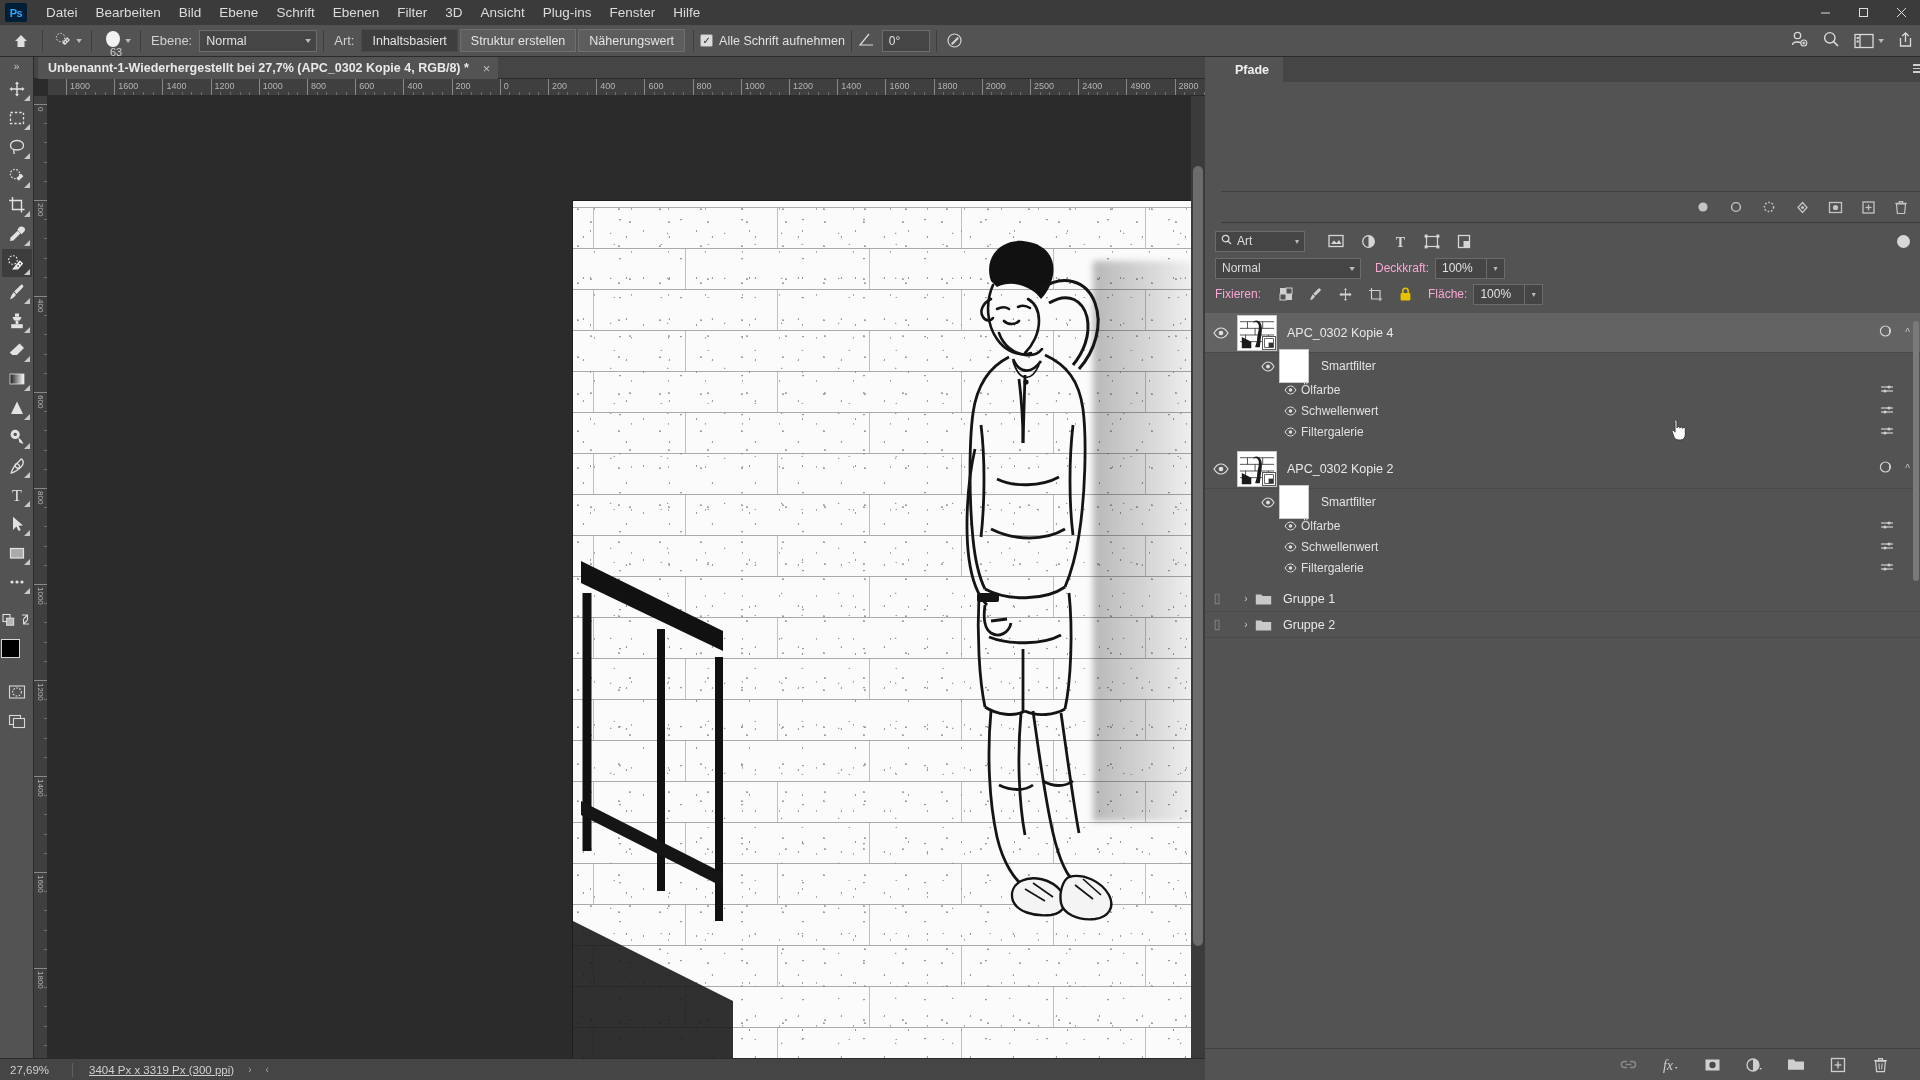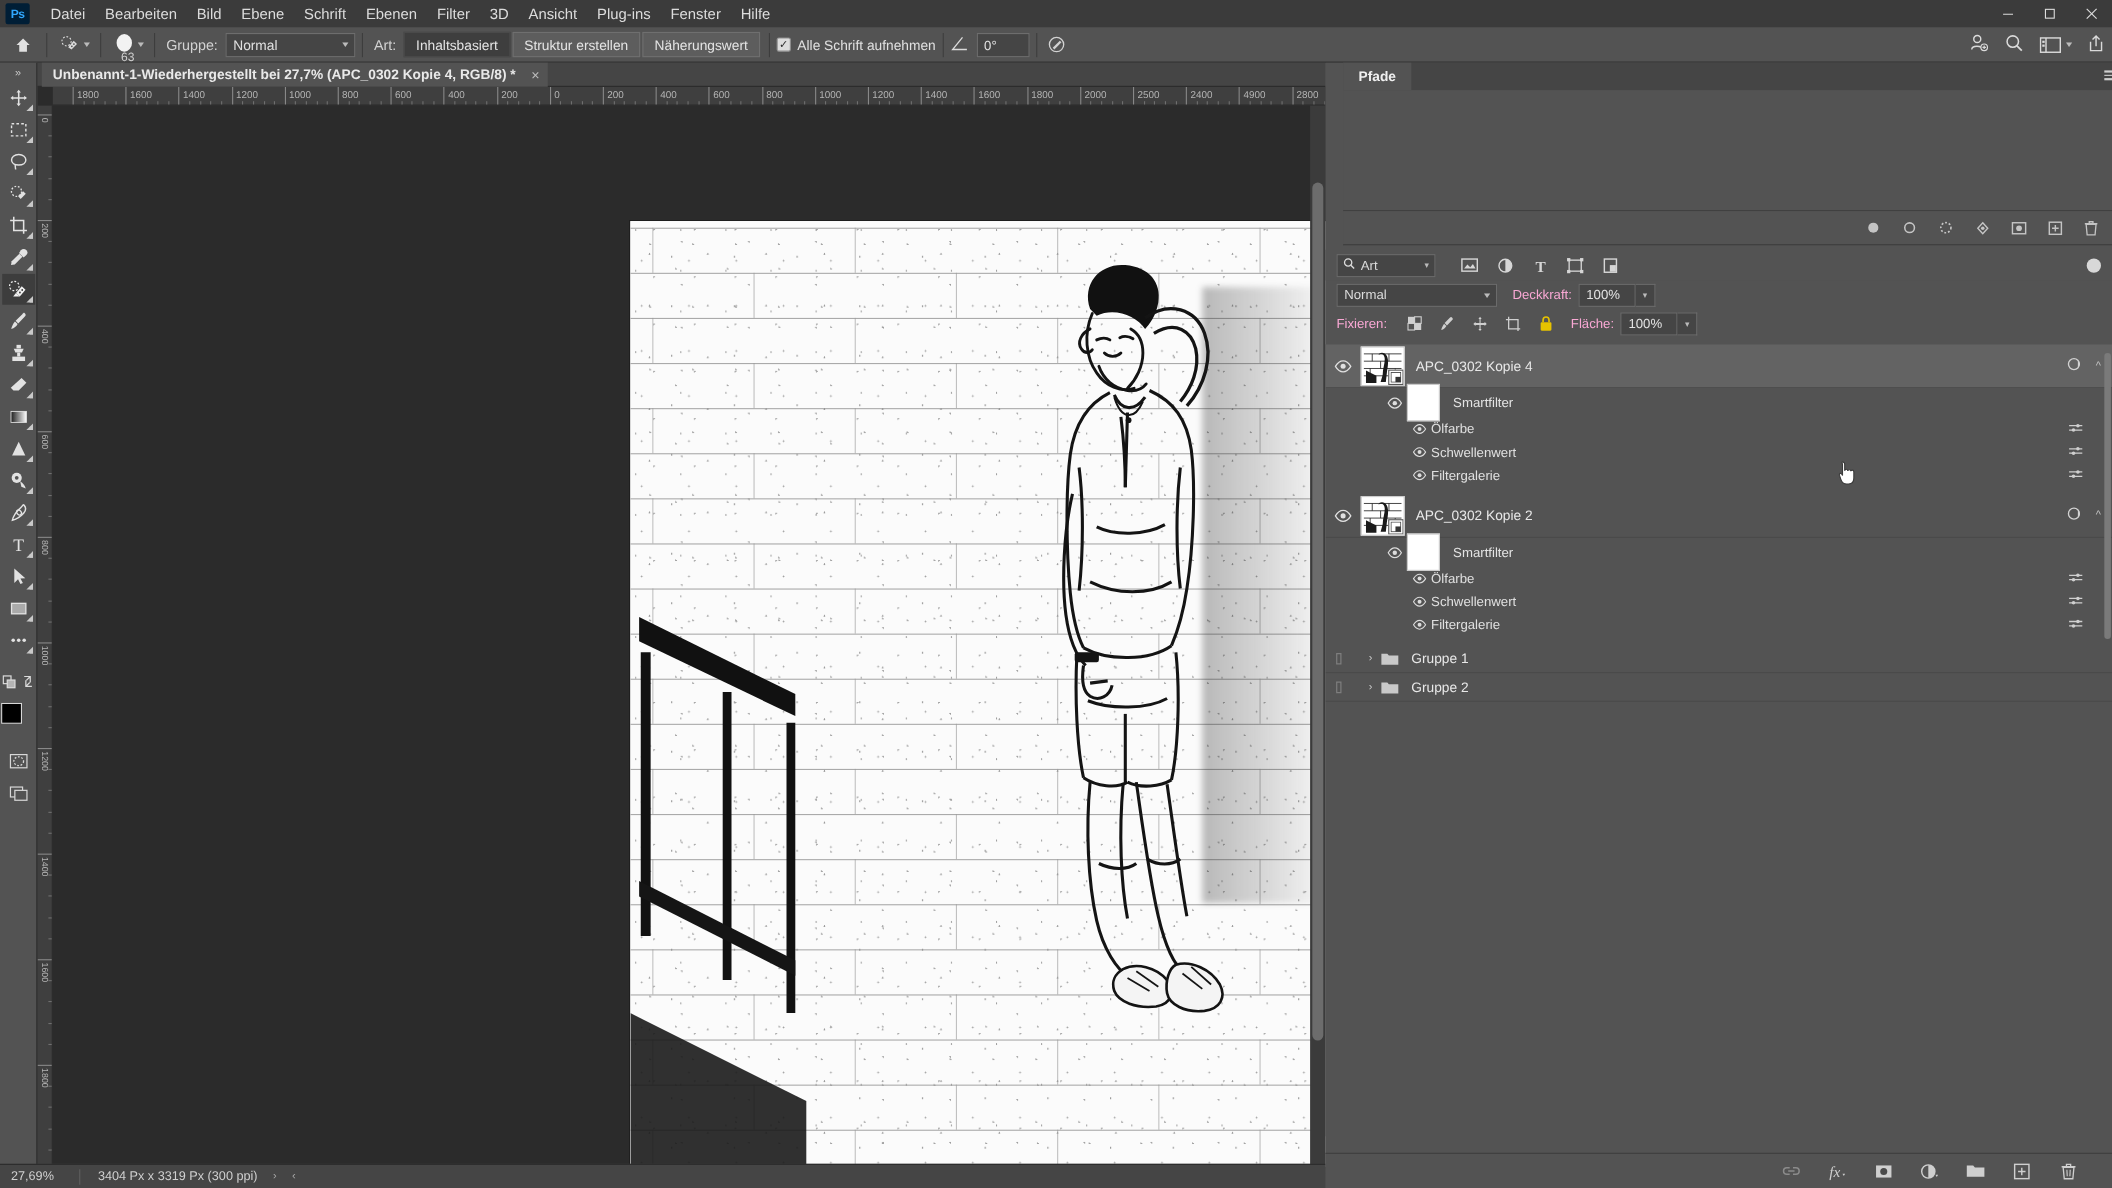--- a/index.html
+++ b/index.html
@@ -167,21 +167,21 @@
     background:#6c6c6c; border-radius:5px; }
 
   
   .statusbar {
     position:absolute; left:0; bottom:0; width:1205px; height:22px;
     background:#454545; border-top:1px solid #2b2b2b;
     display:flex; align-items:center; font-size:11.5px; color:#d0d0d0;
   }
   .st-zoom { width:72px; padding-left:10px; }
   .st-sep { width:1px;height:14px;background:#5f5f5f; }
-  .st-dims { padding-left:16px; }
+  .st-dims { padding-left:16px;text-decoration:underline; }
   .st-arrow { margin-left:14px; color:#a8a8a8; font-size:10px; }
 
   
   .dock {
     position:absolute; right:0; top:57px; width:715px; height:1023px; background:#535353;
   }
   .panel-tabs {
     height:25px; background:#454545; display:flex; align-items:stretch; position:relative;
   }
   .ptab {
@@ -353,21 +353,21 @@
     <div class="tool-preset">
       <div class="brush-preview">
         <svg width="22" height="22" viewBox="0 0 22 22">
             <ellipse cx="11" cy="9" rx="7" ry="8" fill="#f2f2f2"></ellipse>
           </svg>
       </div>
       <span class="caret">▾</span>
     </div>
     <div class="opt-sep"></div>
 
-    <span class="opt-label">Gruppe:</span>
+    <span class="opt-label">Ebene:</span>
     <div class="opt-select" style="width:118px">
       <span>Normal</span>
       <span class="caret">▾</span>
     </div>
     <div class="opt-sep"></div>
 
     <span class="opt-label">Art:</span>
     <div class="opt-btn active">Inhaltsbasiert</div>
     <div class="opt-btn">Struktur erstellen</div>
     <div class="opt-btn">Näherungswert</div>

